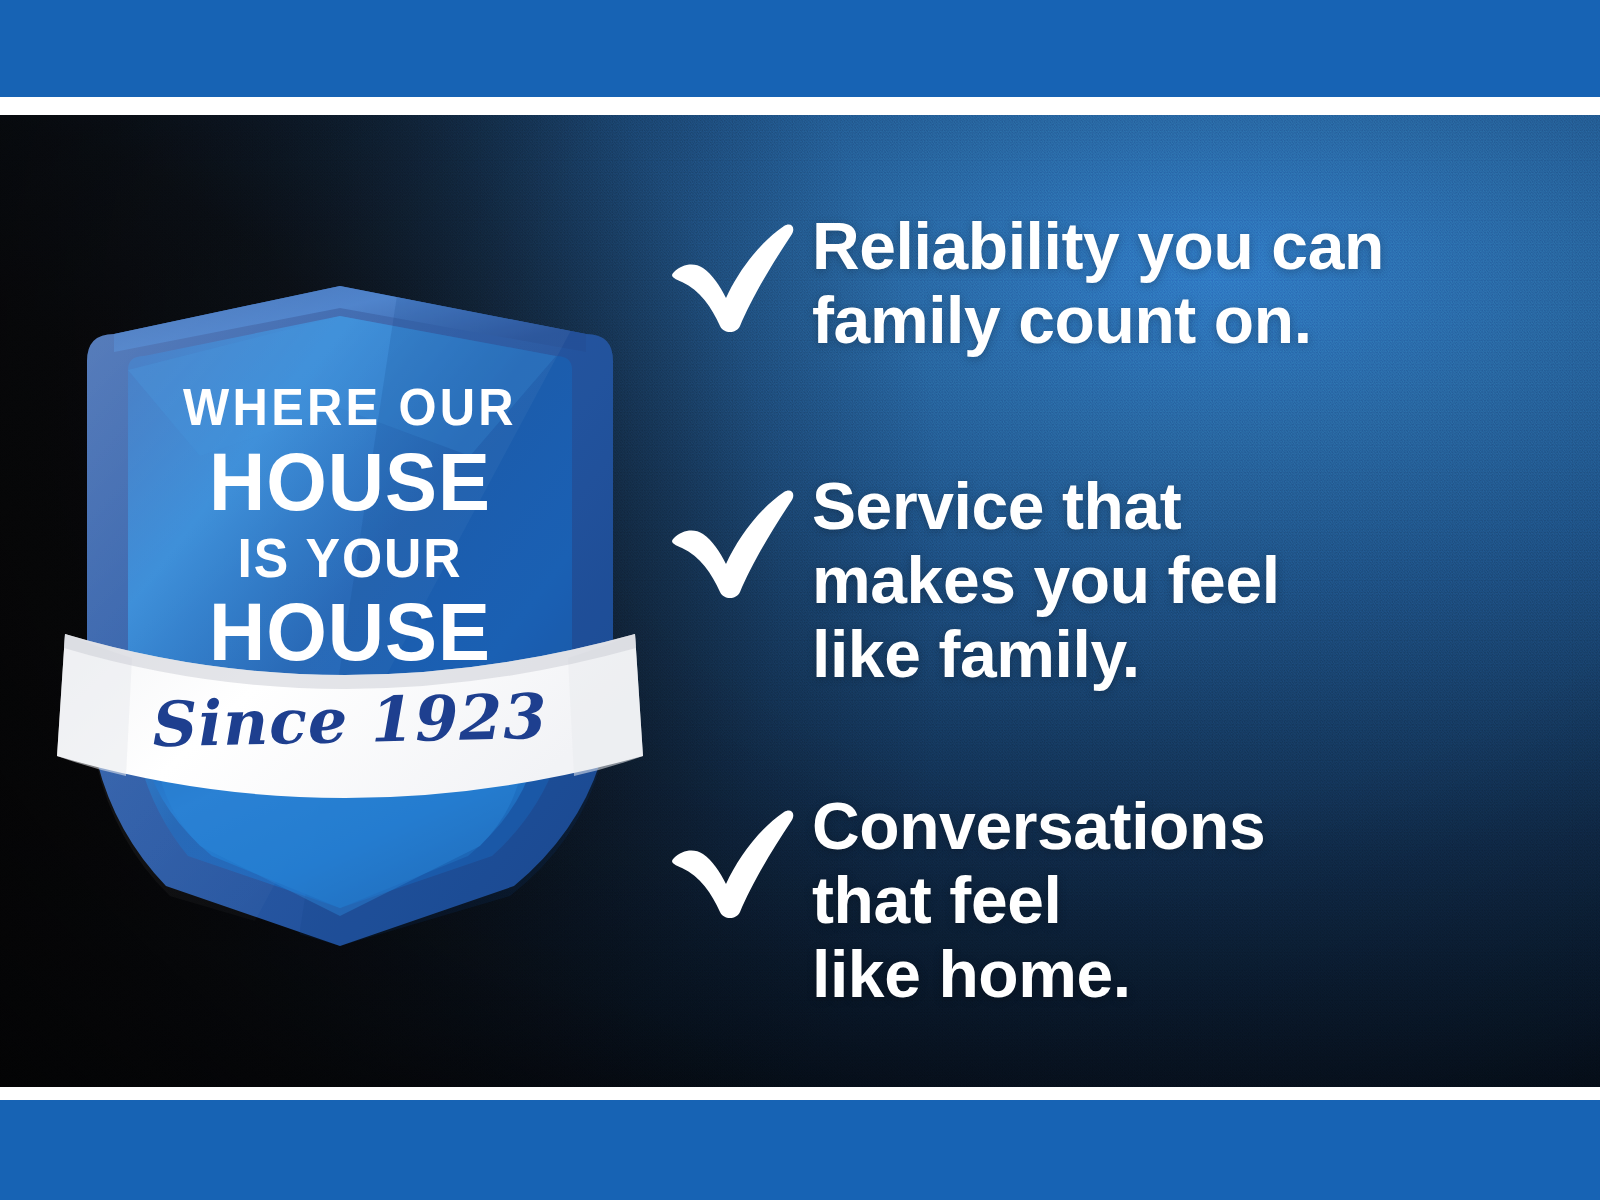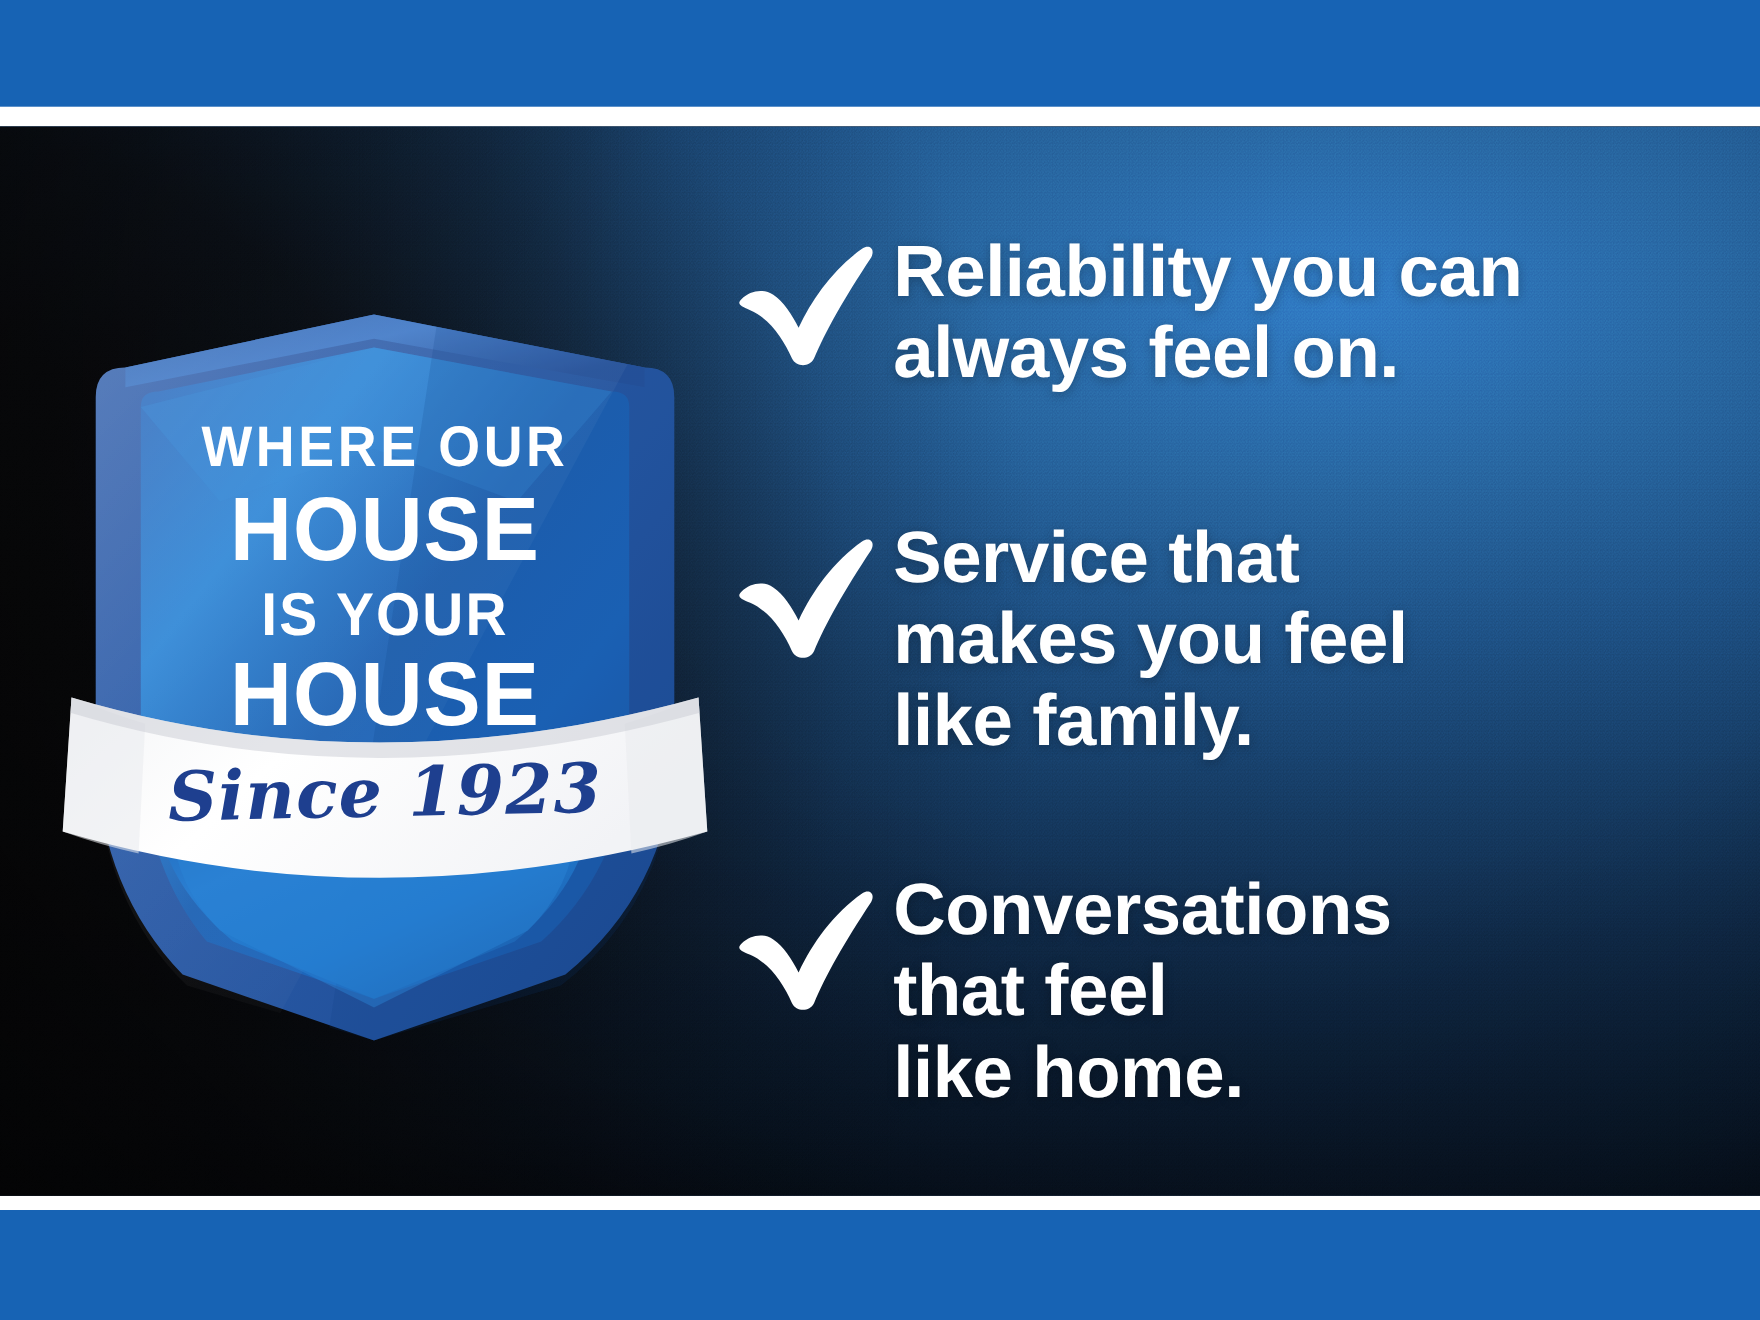--- a/index.html
+++ b/index.html
@@ -198,21 +198,21 @@
   <div class="bullets">
 
     <div class="bullet b1">
       <svg class="check" viewBox="0 0 140 120">
         <path d="M14,58 C22,50 34,48 43,54 C52,60 60,72 66,84
                  C78,58 98,30 124,12 C130,8 136,12 132,20
                  C108,56 90,88 80,112 C76,120 64,120 60,112
                  C52,94 40,76 22,68 C12,64 10,62 14,58 Z" fill="#ffffff"></path>
       </svg>
       <div class="btext">Reliability you can
-always feel on.</div>
+family count on.</div>
     </div>
 
     <div class="bullet b3">
       <svg class="check" viewBox="0 0 140 120">
         <path d="M14,58 C22,50 34,48 43,54 C52,60 60,72 66,84
                  C78,58 98,30 124,12 C130,8 136,12 132,20
                  C108,56 90,88 80,112 C76,120 64,120 60,112
                  C52,94 40,76 22,68 C12,64 10,62 14,58 Z" fill="#ffffff"></path>
       </svg>
       <div class="btext">Conversations

